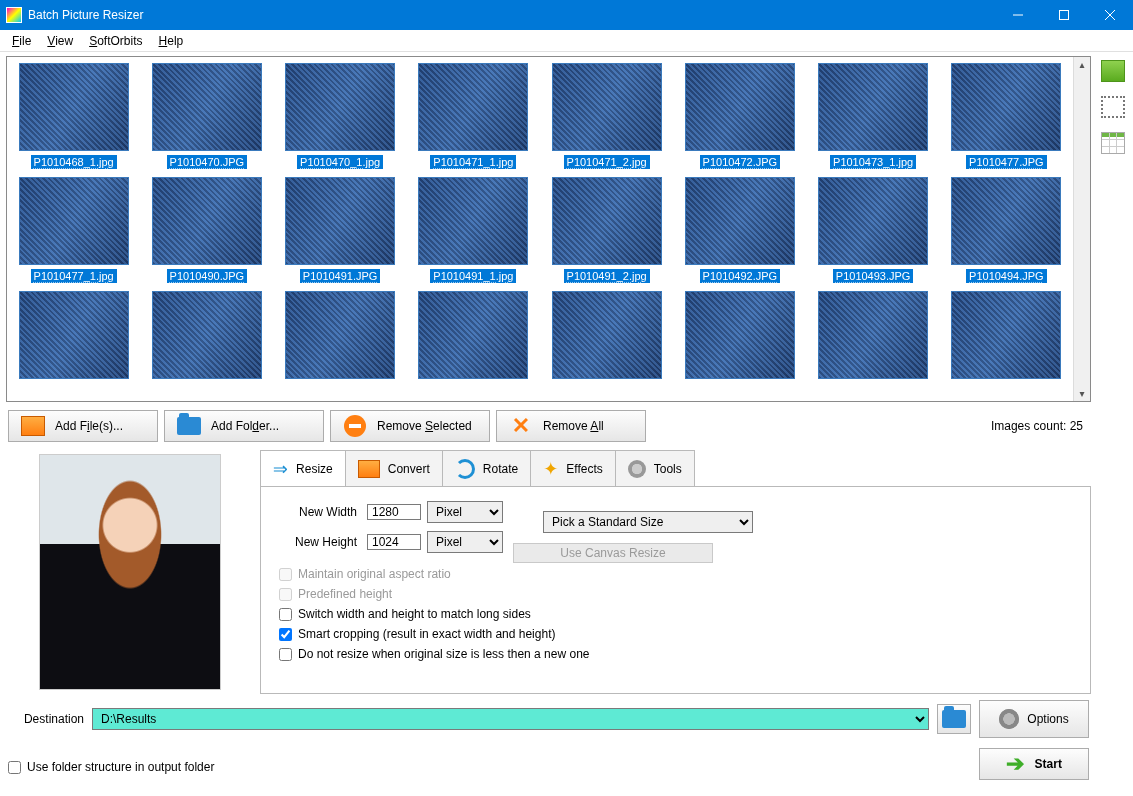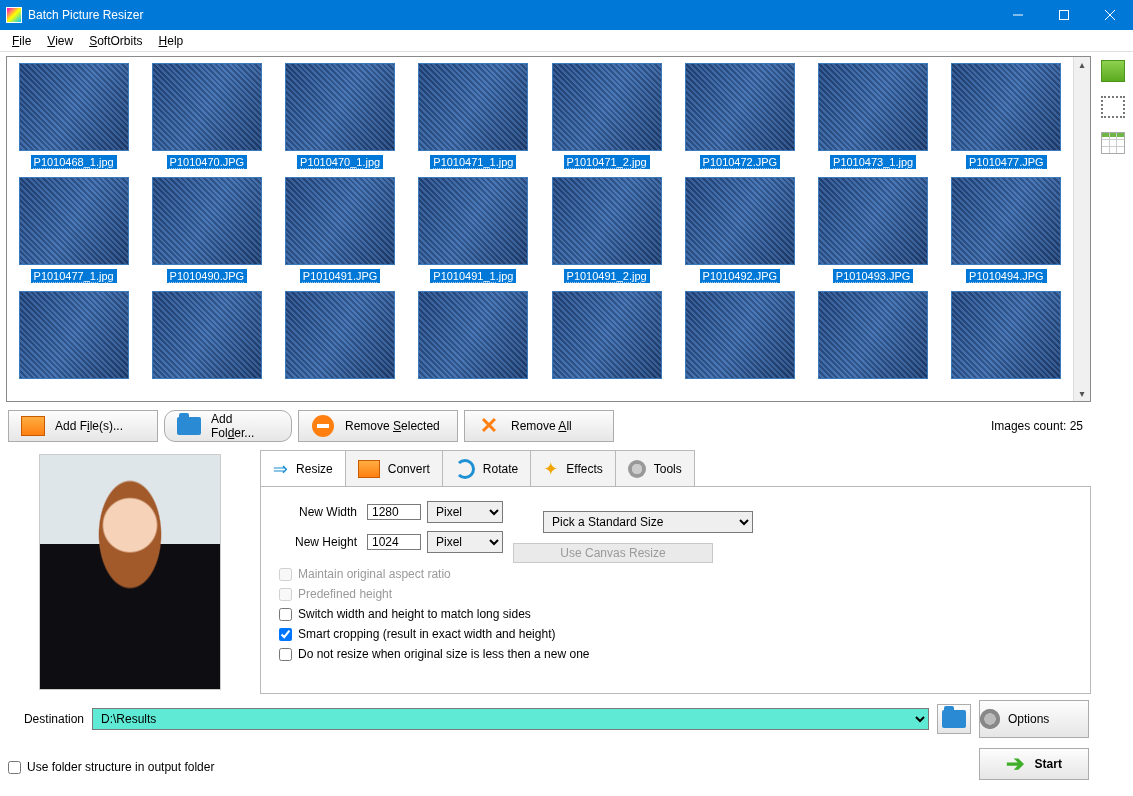--- a/index.html
+++ b/index.html
@@ -36,21 +36,21 @@
 }
 .thumb-label { margin-top:4px; background:#0078d7; color:#fff; padding:1px 3px; font-size:11px; white-space:nowrap; text-decoration: underline dotted rgba(255,255,255,.6); text-underline-offset:2px;}
 .thumb-row3 .thumb-label { visibility:hidden; }
 .thumb-row3 .thumb-img { height:88px; }
 
 
 .file-ops { display:flex; align-items:center; gap:6px; padding:8px 2px; }
 .btn { height:32px; background: linear-gradient(#fdfdfd,#e6e6e6); border:1px solid #acacac; display:flex; align-items:center; padding:0 12px; gap:10px; cursor:default; }
 .btn .ico { width:24px; height:20px; display:flex; align-items:center; justify-content:center; }
 .btn-addfile { width:150px; }
-.btn-addfolder { width:128px;border-radius:11px; }
+.btn-addfolder { width:160px; }
 .btn-remove { width:160px; }
 .btn-removeall { width:150px; }
 .count-label { margin-left:auto; padding-right:6px; }
 
 
 .mid-row { display:flex; gap:6px; height:244px; }
 .preview { width:248px; border:1px solid #fff; display:flex; align-items:center; justify-content:center; }
 .preview-img { width:182px; height:236px; background:
   radial-gradient(circle at 50% 30%, #f5d2b8 0 14%, transparent 15%),
   radial-gradient(ellipse at 50% 34%, #a35a2a 0 24%, transparent 25%),
@@ -72,21 +72,21 @@
 .canv-btn { position:absolute; left:252px; top:56px; width:200px; height:20px; border:1px solid #c9c9c9; background:#eaeaea; color:#9a9a9a; display:flex; align-items:center; justify-content:center; }
 .chk { display:flex; align-items:center; gap:6px; margin-top:6px; }
 .chk input { width:13px; height:13px; }
 .chk.disabled { color:#9a9a9a; }
 
 
 .dest-row { display:flex; align-items:center; gap:8px; padding:6px 2px; }
 .dest-row label { width:76px; text-align:right; }
 select.dest { flex:1; height:22px; border:1px solid #7a7a7a; background:#5eead4; padding:2px 4px;}
 .browse-btn { width:34px; height:30px; border:1px solid #acacac; background:linear-gradient(#fdfdfd,#e6e6e6); display:flex; align-items:center; justify-content:center;}
-.opt-btn { width:110px; height:38px; border:1px solid #acacac; background:linear-gradient(#fdfdfd,#e6e6e6); display:flex; align-items:center; gap:8px;}
+.opt-btn { width:110px; height:38px; border:1px solid #acacac; background:linear-gradient(#fdfdfd,#e6e6e6); display:flex; align-items:center; justify-content:center; gap:8px;}
 
 
 .bottom-row { display:flex; align-items:center; padding:4px 2px 0; }
 .start-btn { width:110px; height:32px; border:1px solid #acacac; background:linear-gradient(#fdfdfd,#e6e6e6); display:flex; align-items:center; justify-content:center; gap:10px; margin-left:auto; font-weight:bold;}
 
 
 .side-ico { width:24px; height:22px; }
 
 
 .ico-img   { background: linear-gradient(#ffae42,#ff7f11); border:1px solid #c85a00; }

